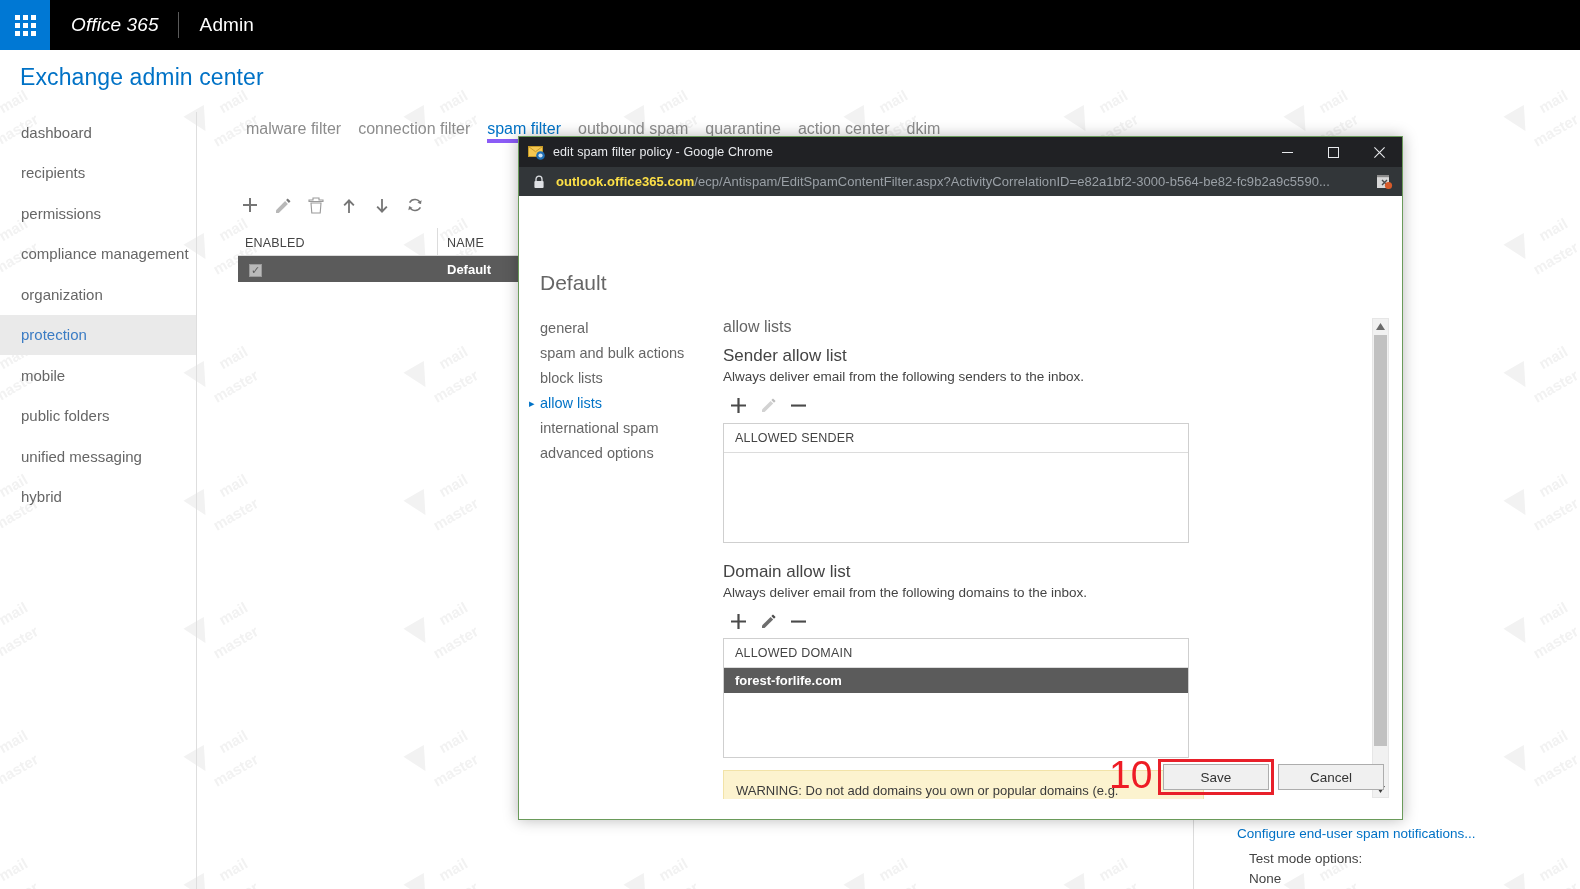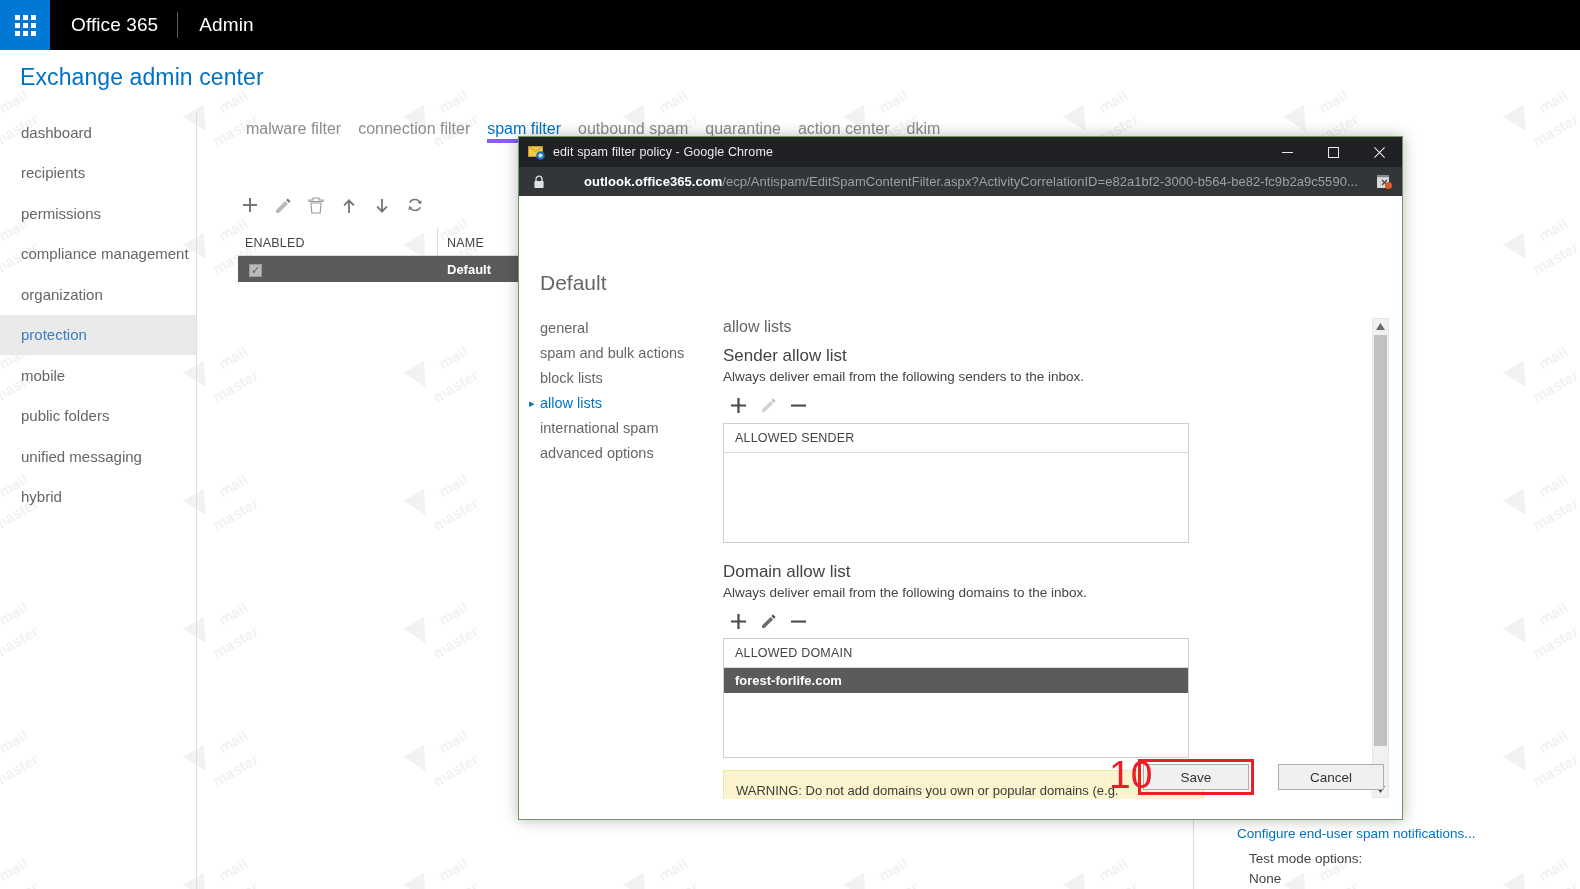--- a/index.html
+++ b/index.html
@@ -40,21 +40,21 @@
     display: flex; align-items: center; justify-content: center;
     cursor: pointer;
   }
   .waffle-grid {
     display: grid; grid-template-columns: repeat(3, 5px); grid-template-rows: repeat(3, 5px);
     gap: 3px;
   }
   .waffle-grid i { display:block; width:5px; height:5px; background:#fff; }
   .suite-brand {
     color: #ffffff; font-size: 19px; font-weight: 400;
-    padding: 0 19px 0 21px; letter-spacing: .1px;
+    padding: 0 19px 0 21px; letter-spacing: .1px; font-style: italic;
   }
   .suite-sep { width: 1px; height: 26px; background: #5a5a5a; }
   .suite-app {
     color: #ffffff; font-size: 19px; font-weight: 400; padding-left: 21px;
     letter-spacing: .1px;
   }
 
   
   .eac-title {
     position: absolute; left: 20px; top: 64px;
@@ -139,21 +139,21 @@
   .ct-btn {
     width: 46px; height: 30px; display:flex; align-items:center; justify-content:center;
     color:#e8eaed; font-size: 12px; cursor: pointer;
   }
   .chrome-url {
     height: 29px; background: #323639; display: flex; align-items: center;
     padding: 0 6px 0 14px; position: relative;
   }
   .url-lock { margin-right: 11px; color:#dfe1e5; display:flex; }
   .url-text { font-size: 13px; color: #9aa0a6; white-space: nowrap; overflow: hidden; flex: 1; letter-spacing: .05px;}
-  .url-text b { color: #ffffff; font-weight: 700; margin-left: 28px; }
+  .url-text b { color: #fde047; font-weight: 700; }
   .url-ext { width: 24px; height: 24px; display:flex; align-items:center; justify-content:center; cursor:pointer; flex:none;}
 
   
   .dlg-body { position: relative; width: 883px; height: 623px; background: #fff; overflow: hidden; }
   .dlg-pagetitle {
     position: absolute; left: 21px; top: 75px; font-size: 21px; color: #666; font-weight: 300;
   }
   .dlg-nav { position: absolute; left: 21px; top: 120px; width: 185px; }
   .dlg-nav-item {
     font-size: 14.5px; color: #666; line-height: 25px; cursor: pointer; position: relative;
@@ -193,21 +193,21 @@
   }
   .sb-arrow {
     width: 15px; height: 15px; display:flex; align-items:center; justify-content:center;
     color: #6b6b6b; font-size: 8px; cursor: pointer;
   }
   .sb-thumb {
     position: absolute; left: 1px; top: 16px; width: 13px; height: 411px; background: #c1c1c1; cursor: pointer;
   }
 
   
-  .dlg-footer { position: absolute; right: 18px; bottom: 24px; display:flex; align-items:center;gap:20px; }
+  .dlg-footer { position: absolute; right: 18px; bottom: 24px; display:flex; align-items:center; }
   .dbtn {
     width: 106px; height: 26px; border: 1px solid #adadad; background: #f0f0f0;
     font-size: 13.5px; color: #333; display:flex; align-items:center; justify-content:center;
     cursor: pointer; font-family: "Liberation Sans", sans-serif;
   }
   .save-wrap { border: 3px solid #e8202a; padding: 2px; margin-right: 4px; }
   .annot {
     position: absolute; color: #ee1c25; font-size: 39px; font-weight: 400;
     font-family: "Liberation Sans", sans-serif; z-index: 30; line-height: 1;
   }

